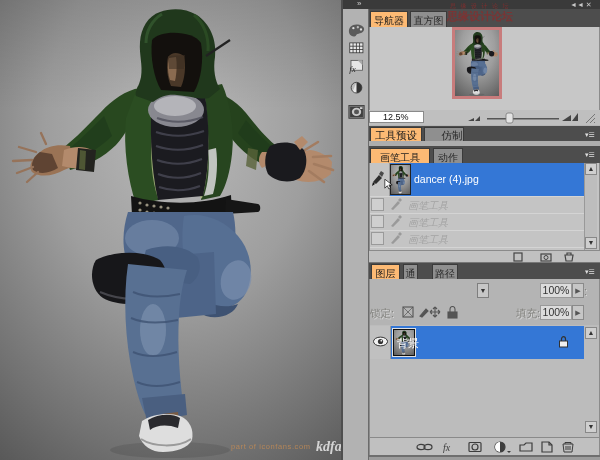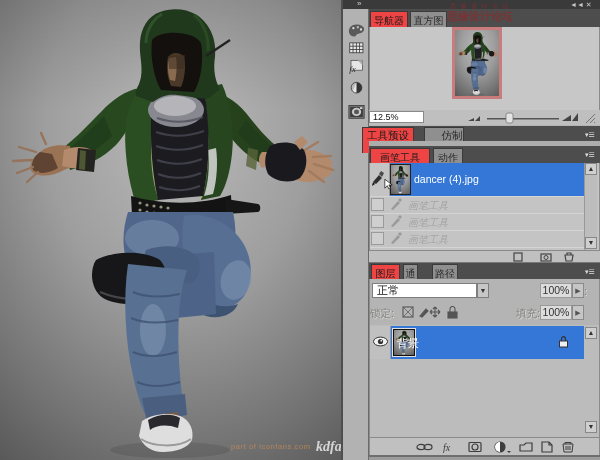--- a/index.html
+++ b/index.html
@@ -3,21 +3,21 @@
 <meta charset="utf-8">
 <style>
   * { margin:0; padding:0; box-sizing:border-box; }
   html,body { width:600px; height:460px; overflow:hidden; background:#b5b5b5;
     font-family:"Liberation Sans", sans-serif; }
   .abs { position:absolute; }
   #stage { position:relative; width:600px; height:460px; }
   .tabbar { background:#4d4d4d; }
   .tab { position:absolute; font-size:10px; color:#1c1c1c; text-align:center;
          border:1px solid #3a3a3a; border-bottom:none; padding-top:2px; height:16px; }
-  .tab.on { background:#ef4444; }
+  .tab.on { background:#fdba74; }
   .tab.off { background:#8f8f8f; color:#2a2a2a; }
 </style>
 </head>
 <body>
 <div id="stage">
 
   <div class="abs" style="left:0;top:0;width:348px;height:460px;">
   <svg style="filter:blur(0.5px);" width="343" height="460" viewBox="0 0 343 460">
     <defs>
       <radialGradient id="bg" cx="0.52" cy="0.27" r="0.92">
@@ -163,39 +163,39 @@
   <div class="abs" style="left:369px;top:27px;width:231px;height:83px;background:#c7c7c7;border-left:1px solid #8b8b8b;border-right:1px solid #8b8b8b;"></div>
 
   <div class="abs" style="left:452px;top:27px;width:50px;height:72px;border:3px solid #c87c7c;">
     <svg width="44" height="66" viewBox="0 0 343 465" preserveAspectRatio="none">
       <rect width="343" height="465" fill="url(#bg)"></rect>
       <use href="#dancer" transform="translate(0,5)"></use>
     </svg>
   </div>
 
   <div class="abs" style="left:369px;top:110px;width:231px;height:15px;background:#bfbfbf;"></div>
-  <div class="abs" style="left:369px;top:111px;width:55px;height:12px;background:#fff;border:1px solid #8a8a8a;font-size:9px;line-height:11px;padding-left:3px;color:#111;">12.5%</div>
+  <div class="abs" style="left:369px;top:111px;width:55px;height:12px;background:#fff;border:1px solid #8a8a8a;font-size:9px;line-height:11px;padding-left:13px;color:#111;">12.5%</div>
   <svg class="abs" style="left:466px;top:112px;" width="118" height="12" viewBox="0 0 118 12">
     <path d="M2,9 L8,9 L8,6 Z" fill="#444"></path>
       <path d="M9,9 L14,9 L14,4 Z" fill="#444"></path>
     <rect x="21" y="6" width="72" height="1.5" fill="#555"></rect>
     <rect x="40" y="1" width="7" height="10" rx="2" fill="#e3e3e3" stroke="#777" stroke-width="0.8"></rect>
     <path d="M96,9 L105,9 L105,3 Z" fill="#444"></path>
       <path d="M106,9 L112,9 L112,1 Z" fill="#444"></path>
   </svg>
   <svg class="abs" style="left:585px;top:113px;" width="11" height="10" viewBox="0 0 11 10">
     <g stroke="#777" stroke-width="1">
         <path d="M10,1 L1,10"></path>
         <path d="M10,5 L5,10"></path>
         <path d="M10,9 L9,10"></path>
       </g>
   </svg>
 
   <div class="abs tabbar" style="left:369px;top:126px;width:231px;height:15px;"></div>
-  <div class="tab on" style="left:362px;top:127px;width:52px;height:26px;font-size:10.5px;padding-top:1px;">工具预设</div>
+  <div class="tab on" style="left:370px;top:127px;width:52px;height:26px;font-size:10.5px;padding-top:1px;">工具预设</div>
   <div class="tab off" style="left:424px;top:127px;width:40px;height:14px;font-size:10.5px;padding-top:1px;padding-left:16px;">仿制源</div>
   <div class="abs" style="left:585px;top:131px;width:12px;height:8px;color:#ddd;font-size:7px;line-height:8px;">▾☰</div>
   <div class="abs" style="left:369px;top:141px;width:231px;height:5px;background:#adadad;"></div>
 
   <div class="abs tabbar" style="left:369px;top:146px;width:231px;height:17px;"></div>
   <div class="tab on" style="left:370px;top:148px;width:60px;">画笔工具</div>
   <div class="tab off" style="left:433px;top:148px;width:30px;">动作</div>
   <div class="abs" style="left:585px;top:151px;width:12px;height:8px;color:#ddd;font-size:7px;line-height:8px;">▾☰</div>
   <div class="abs" style="left:369px;top:163px;width:231px;height:87px;background:#c4c4c4;border-left:1px solid #8b8b8b;border-right:1px solid #8b8b8b;"></div>
 
@@ -250,21 +250,20 @@
     <path d="M52,3 L60,3 L59,9 L53,9 Z M54,3 L54,1 L58,1 L58,3" fill="none" stroke="#444" stroke-width="1.2"></path>
   </svg>
 
   <div class="abs tabbar" style="left:369px;top:263px;width:231px;height:16px;"></div>
   <div class="tab on" style="left:371px;top:264px;width:29px;">图层</div>
   <div class="tab off" style="left:403px;top:264px;width:15px;">通道</div>
   <div class="tab off" style="left:432px;top:264px;width:26px;">路径</div>
   <div class="abs" style="left:585px;top:268px;width:12px;height:8px;color:#ddd;font-size:7px;line-height:8px;">▾☰</div>
   <div class="abs" style="left:369px;top:279px;width:231px;height:46px;background:#b4b4b4;border-left:1px solid #8b8b8b;border-right:1px solid #8b8b8b;"></div>
 
-  <div class="abs" style="left:372px;top:283px;width:105px;height:15px;background:#fff;border:1px solid #7e7e7e;font-size:11px;line-height:13px;padding-left:4px;color:#111;">正常</div>
   <div class="abs" style="left:477px;top:283px;width:12px;height:15px;background:#c6c6c6;border:1px solid #7e7e7e;font-size:7px;text-align:center;line-height:13px;color:#333;">▼</div>
   <div class="abs" style="left:494px;top:285px;color:#83837f;font-size:10.5px;text-shadow:1px 1px 0 #d8d8d8;margin-left:48px;">不透明度:</div>
   <div class="abs" style="left:540px;top:283px;width:32px;height:15px;background:#dcdcdc;border:1px solid #9a9a9a;font-size:10.5px;line-height:13px;text-align:center;color:#333;">100%</div>
   <div class="abs" style="left:572px;top:283px;width:12px;height:15px;background:#c6c6c6;border:1px solid #8a8a8a;font-size:7px;text-align:center;line-height:13px;color:#555;">▶</div>
 
   <div class="abs" style="left:370px;top:307px;color:#83837f;font-size:10.5px;text-shadow:1px 1px 0 #d8d8d8;">锁定:</div>
   <svg class="abs" style="left:402px;top:306px;" width="58" height="13" viewBox="0 0 58 13">
     <g fill="none" stroke="#555" stroke-width="1.1">
       <rect x="1" y="1" width="10" height="10"></rect>
         <path d="M1,1 L11,11 M11,1 L1,11" stroke-width="0.7"></path>

